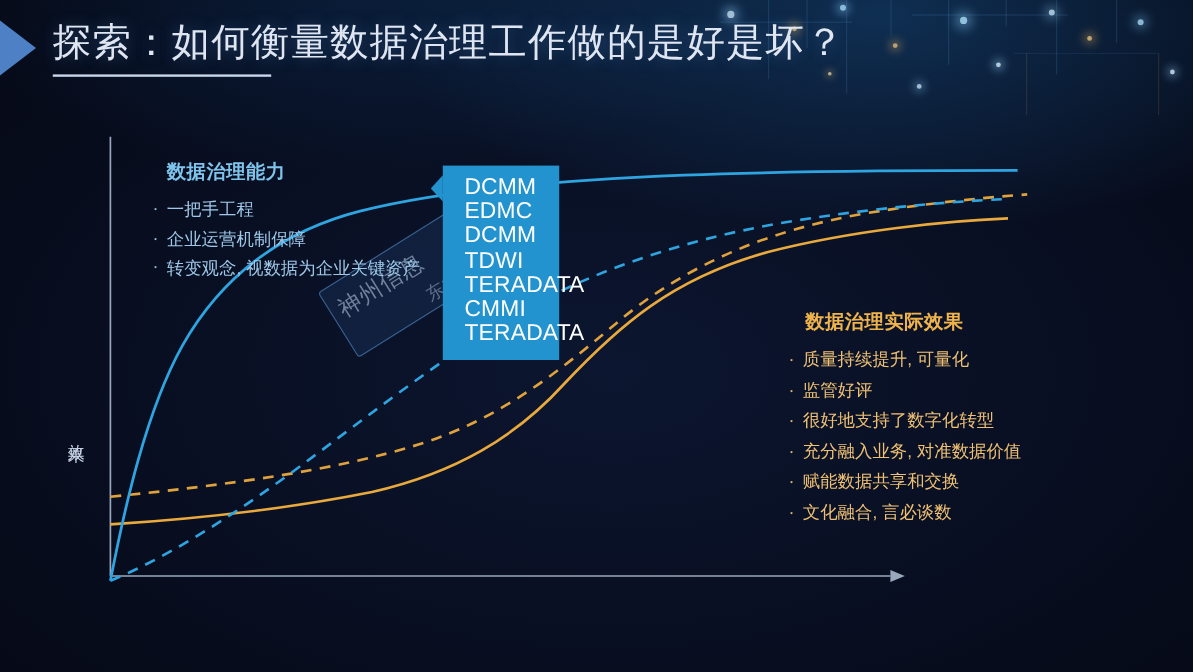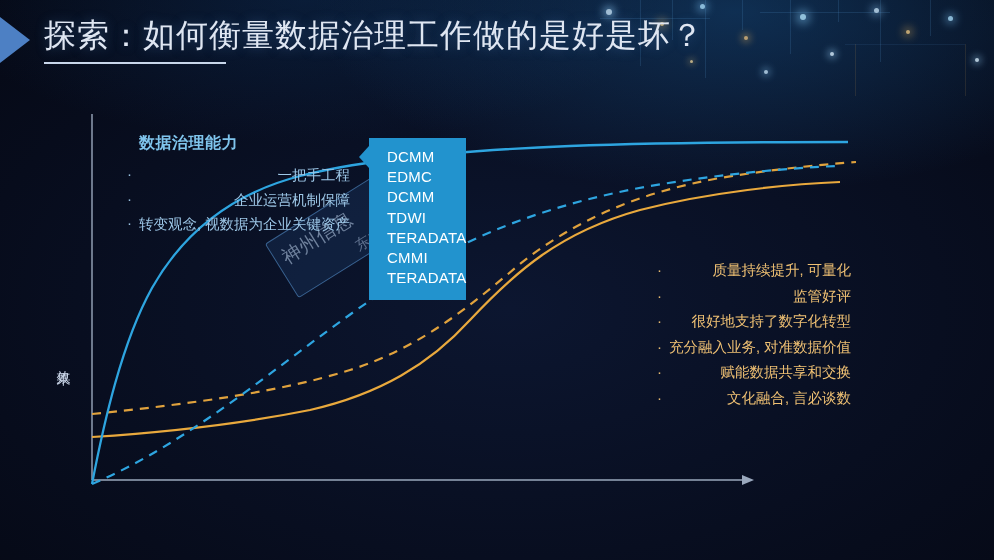--- a/index.html
+++ b/index.html
@@ -46,35 +46,35 @@
       letter-spacing:1px;white-space:nowrap;}
   .wm .t2{position:absolute;left:76px;top:56px;font-size:15px;color:rgba(185,205,232,.45);
       letter-spacing:1px;white-space:nowrap;}
 
   
   .bluebox{position:absolute;left:369px;top:138px;width:97px;height:162px;background:#2293ce;}
   .bluebox .notch{position:absolute;left:-10px;top:8px;width:0;height:0;
       border-top:11px solid transparent;border-bottom:11px solid transparent;
       border-right:10px solid #2293ce;}
   .bluebox ul{list-style:none;margin:0;padding:9px 0 0 18px;}
-  .bluebox li{font-size:15px;color:#ffffff;line-height:20.2px;letter-spacing:.2px;white-space:nowrap;}
+  .bluebox li{font-size:19px;color:#ffffff;line-height:20.2px;letter-spacing:.2px;white-space:nowrap;}
 
   
   .orangebox{position:absolute;left:536px;top:263px;width:94px;height:62px;background:#eba93e;}
   .orangebox .notch{position:absolute;right:-10px;top:17px;width:0;height:0;
       border-top:11px solid transparent;border-bottom:11px solid transparent;
       border-left:10px solid #eba93e;}
   .orangebox ul{list-style:none;margin:0;padding:9px 0 0 14px;}
   .orangebox li{font-size:14.5px;color:#1b1b1b;line-height:21px;letter-spacing:.2px;}
 
   
   .blk{position:absolute;}
   .blk .h{font-weight:bold;font-size:16px;letter-spacing:.5px;margin-bottom:9px;}
   .blk ul{list-style:none;margin:0;padding:0;}
-  .blk li{font-size:14.5px;line-height:24.5px;white-space:nowrap;position:relative;padding-left:14px;text-align:right;}
+  .blk li{font-size:14.5px;line-height:24.5px;white-space:nowrap;position:relative;padding-left:14px;}
   .blk li:before{content:"·";position:absolute;left:2px;top:-1px;font-size:15px;opacity:.95;}
 
   .leftblk{left:125px;top:133px;}
   .leftblk .h{color:#7fc4ec;margin-left:14px;}
   .leftblk li{color:#9ec8e8;}
 
   .rightblk{left:655px;top:258px;}
   .rightblk .h{color:#f0b44b;margin-left:16px;}
   .rightblk li{color:#efc073;line-height:25.5px;}
 
@@ -165,20 +165,21 @@
       <li>DCMM</li>
       <li>TDWI</li>
       <li>TERADATA</li>
       <li>CMMI</li>
       <li>TERADATA</li>
     </ul>
   </div>
 
 
   <div class="blk rightblk">
+    <div class="h">数据治理实际效果</div>
     <ul>
       <li>质量持续提升, 可量化</li>
       <li>监管好评</li>
       <li>很好地支持了数字化转型</li>
       <li>充分融入业务, 对准数据价值</li>
       <li>赋能数据共享和交换</li>
       <li>文化融合, 言必谈数</li>
     </ul>
   </div>
 

